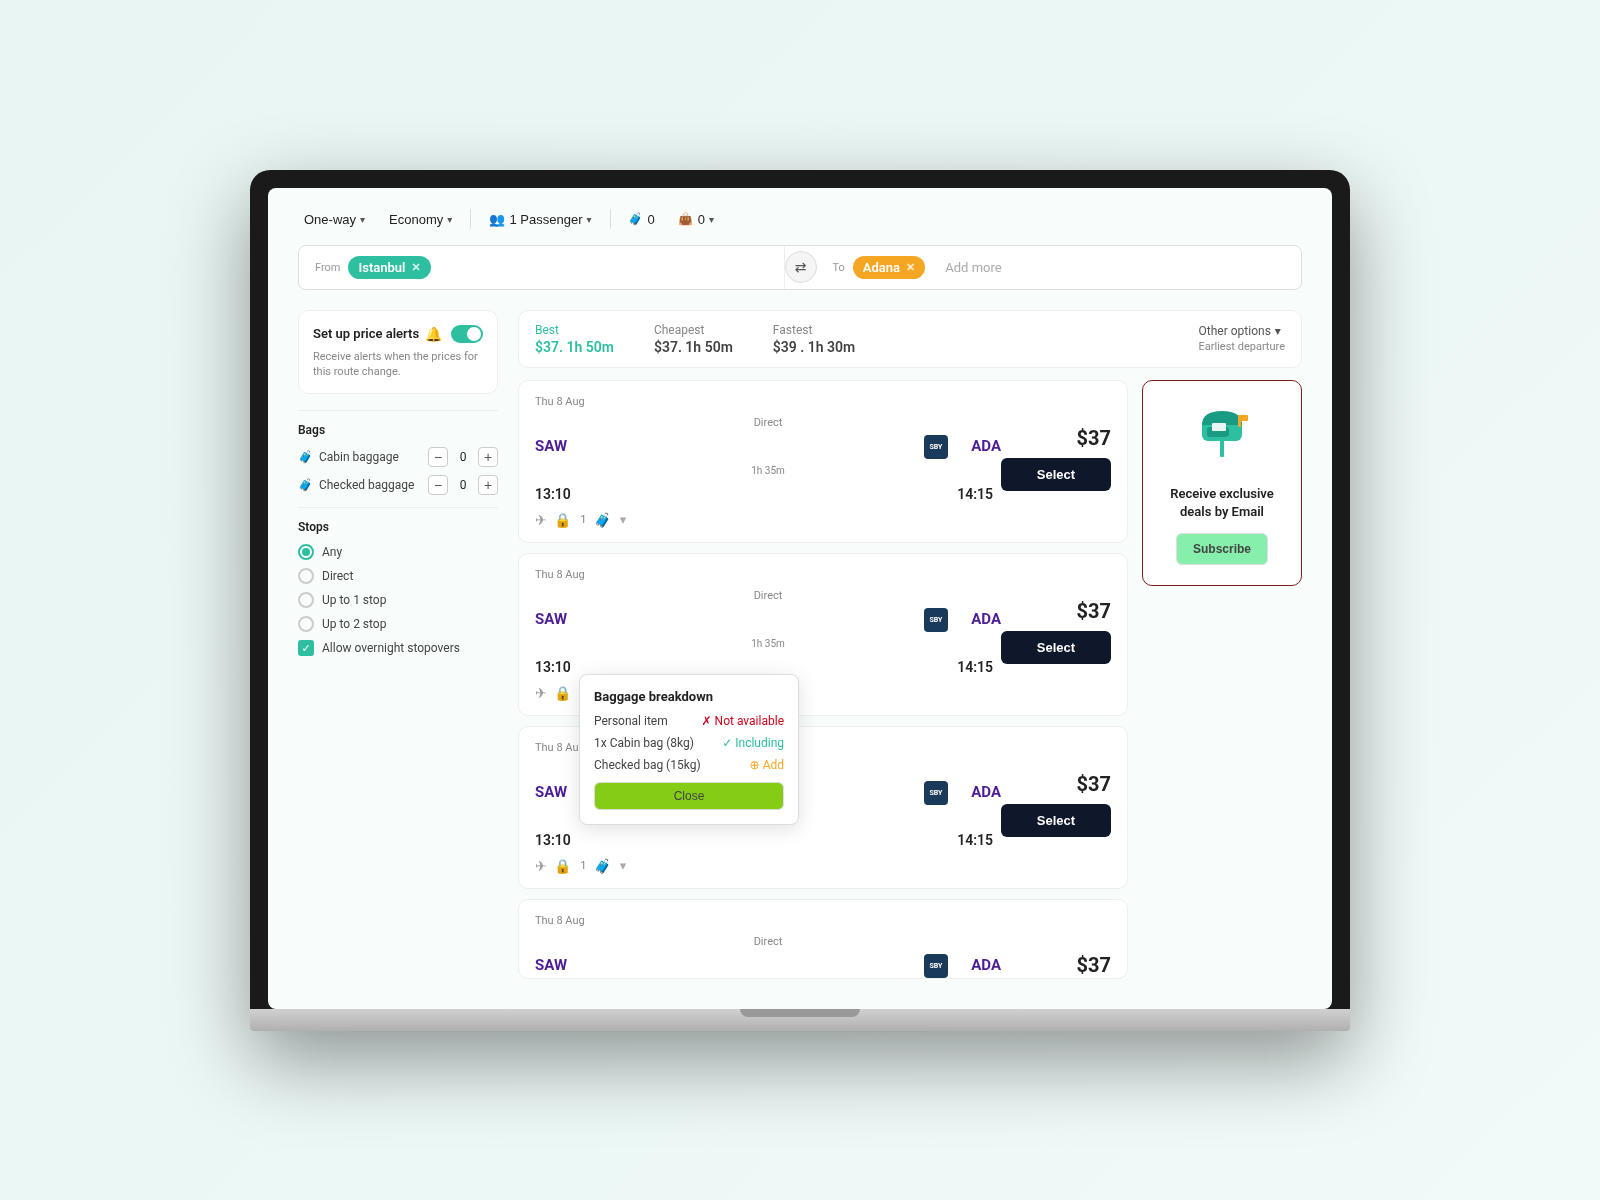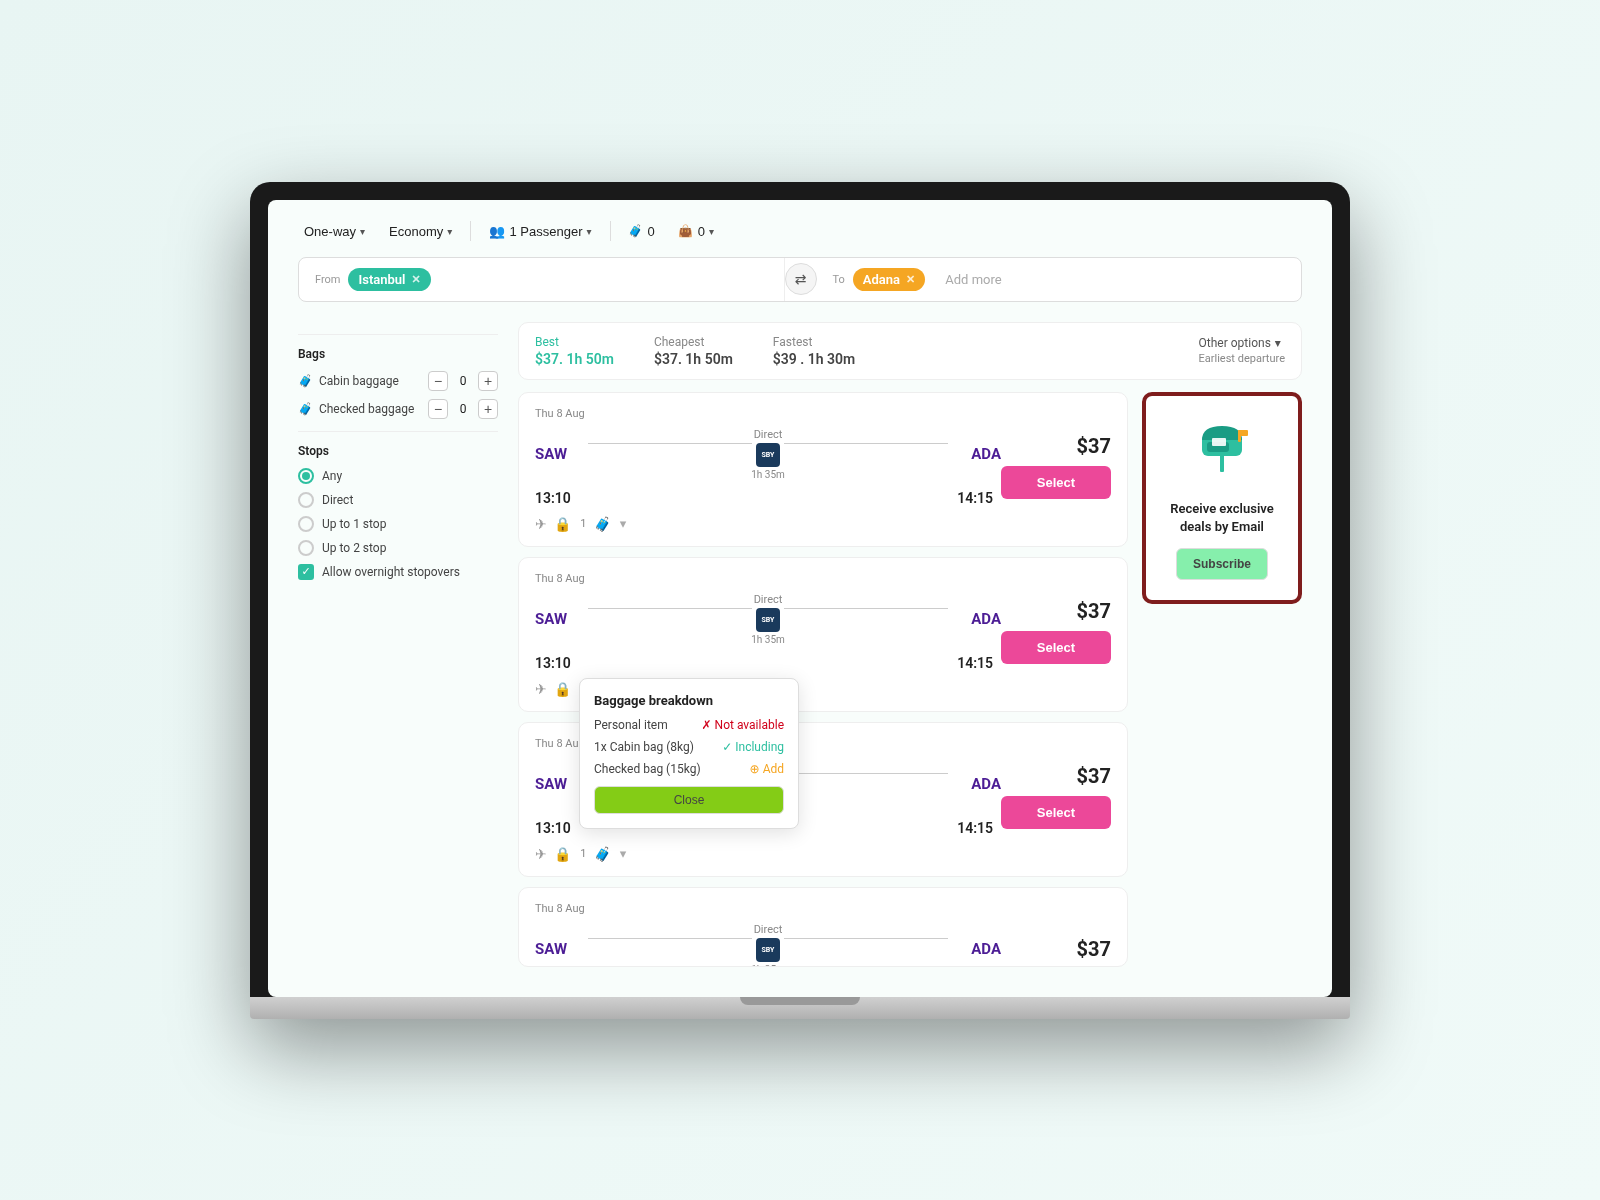--- a/index.html
+++ b/index.html
@@ -413,23 +413,24 @@
     }
 
     .direct-label {
       font-size: 11px;
       color: #888;
       margin-bottom: 2px;
     }
 
     .route-line {
       display: flex;
-      align-items: flex-start;
+      align-items: flex-end;
       width: 100%;
       gap: 4px;
+      flex-direction: column;
     }
 
     .line {
       flex: 1;
       height: 1px;
       background: #ccc;
     }
 
     .airline-logo {
       width: 24px;
@@ -465,21 +466,21 @@
       min-width: 110px;
     }
 
     .price-tag {
       font-size: 20px;
       font-weight: 700;
       color: #222;
     }
 
     .select-btn {
-      background: #ec4899;
+      background: #0f172a;
       color: #fff;
       border: none;
       border-radius: 6px;
       padding: 9px 28px;
       font-size: 13px;
       font-weight: 600;
       cursor: pointer;
       width: 100%;
     }
 
@@ -542,21 +543,21 @@
       padding: 6px;
       font-size: 12px;
       color: #444;
       cursor: pointer;
       margin-top: 10px;
     }
 
     
     .subscribe-card {
       background: #fff;
-      border: 4px solid #7f1d1d;
+      border: 1px solid #7f1d1d;
       border-radius: 10px;
       padding: 20px 16px;
       display: flex;
       flex-direction: column;
       align-items: center;
       text-align: center;
       width: 160px;
       flex-shrink: 0;
     }
 
@@ -650,20 +651,30 @@
             </div>
             <span class="add-more-link" style="margin-left:12px;">Add more</span>
           </div>
 
         </div>
 
         <div class="main-layout">
 
           <div class="sidebar">
 
+            <div class="price-alert-box">
+              <div class="price-alert-header">
+                <div class="price-alert-title">
+                  <span>Set up price alerts</span>
+                  <span style="font-size:14px;">🔔</span>
+                </div>
+                <div class="toggle-switch"></div>
+              </div>
+              <p class="price-alert-desc">Receive alerts when the prices for this route change.</p>
+            </div>
 
             <div class="sidebar-divider"></div>
 
             <div>
               <div class="sidebar-section-title">Bags</div>
 
               <div class="baggage-row">
                 <div class="baggage-label">
                   <span>🧳</span>
                   <span>Cabin baggage</span>

